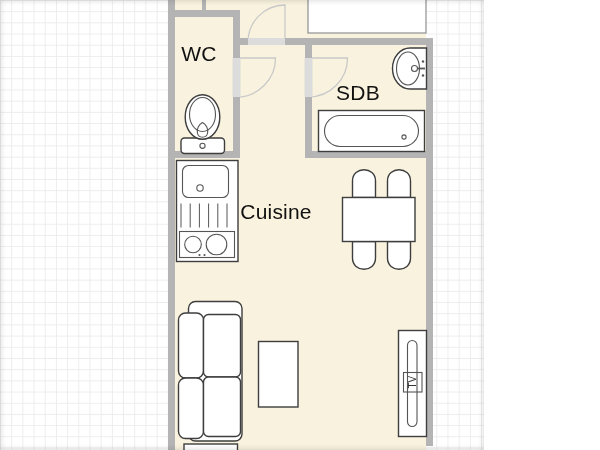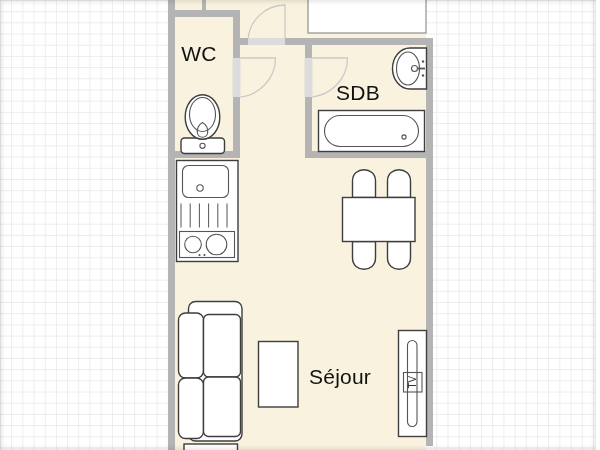--- a/index.html
+++ b/index.html
@@ -1,18 +1,18 @@
 <!DOCTYPE html>
 <html><head>
 <meta charset="utf-8">
 <style>
   html,body{margin:0;padding:0;}
   .canvas{
     position:relative;
-    width:596px;height:450px;
+    width:484px;height:450px;
     background-color:#ffffff;
     background-image:
       linear-gradient(to right, #ececec 1px, transparent 1px),
       linear-gradient(to bottom, #ececec 1px, transparent 1px);
     background-size:11.2px 11.2px;
     overflow:hidden;
     font-family:"Liberation Sans", sans-serif;
   }
   .plan-svg{position:absolute;left:0;top:0;}
   .room-label{
@@ -138,16 +138,16 @@
     <g>
       <rect class="furn" x="398.5" y="330.5" width="28" height="106" stroke-width="1.3"></rect>
       <rect class="furn-light" x="407.5" y="340.5" width="9.5" height="86" rx="4.7" fill="#ffffff"></rect>
       <rect class="furn-light" x="403.5" y="372.5" width="18.5" height="19.5" fill="#ffffff"></rect>
       <text x="412.7" y="382.2" transform="rotate(-90 412.7 382.2)" text-anchor="middle" dominant-baseline="central" font-size="10" fill="#333333">TV</text>
     </g>
   </svg>
 
   <div class="room-label" style="left:199px;top:54px">WC</div>
   <div class="room-label" style="left:358px;top:93px">SDB</div>
-  <div class="room-label" style="left:340px;top:377px">Séjour</div>
+  <div class="room-label" style="left:276px;top:212px">Cuisine</div>
 
   <div class="vignette"></div>
 </div>
 
 </body></html>

